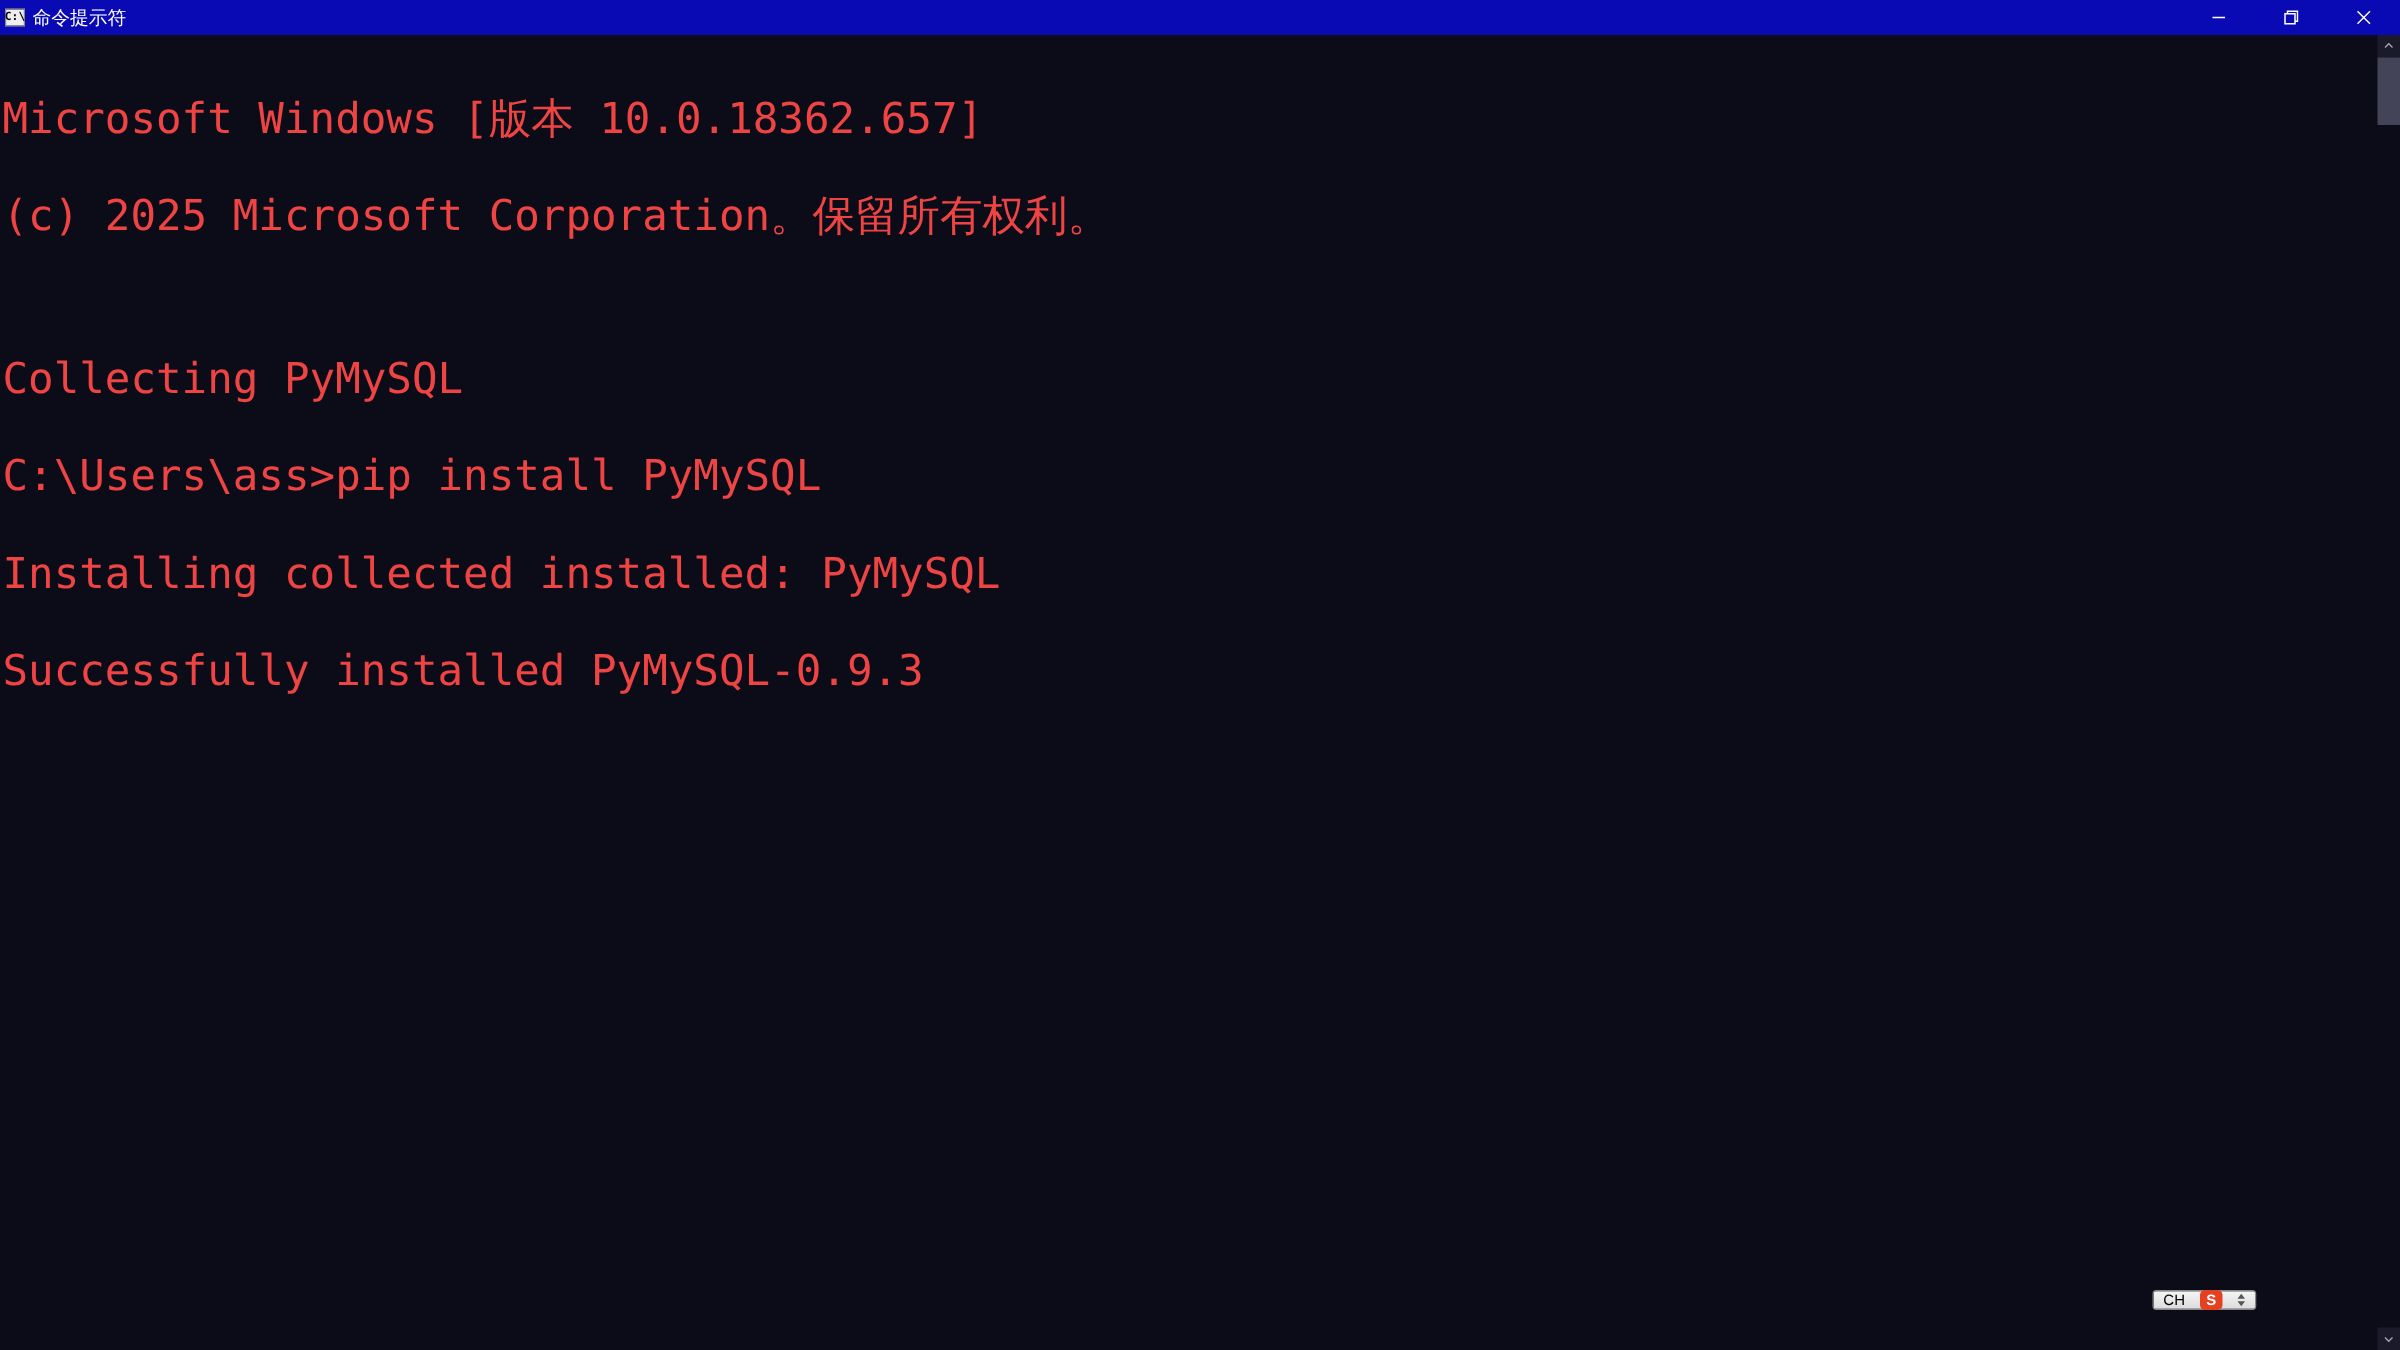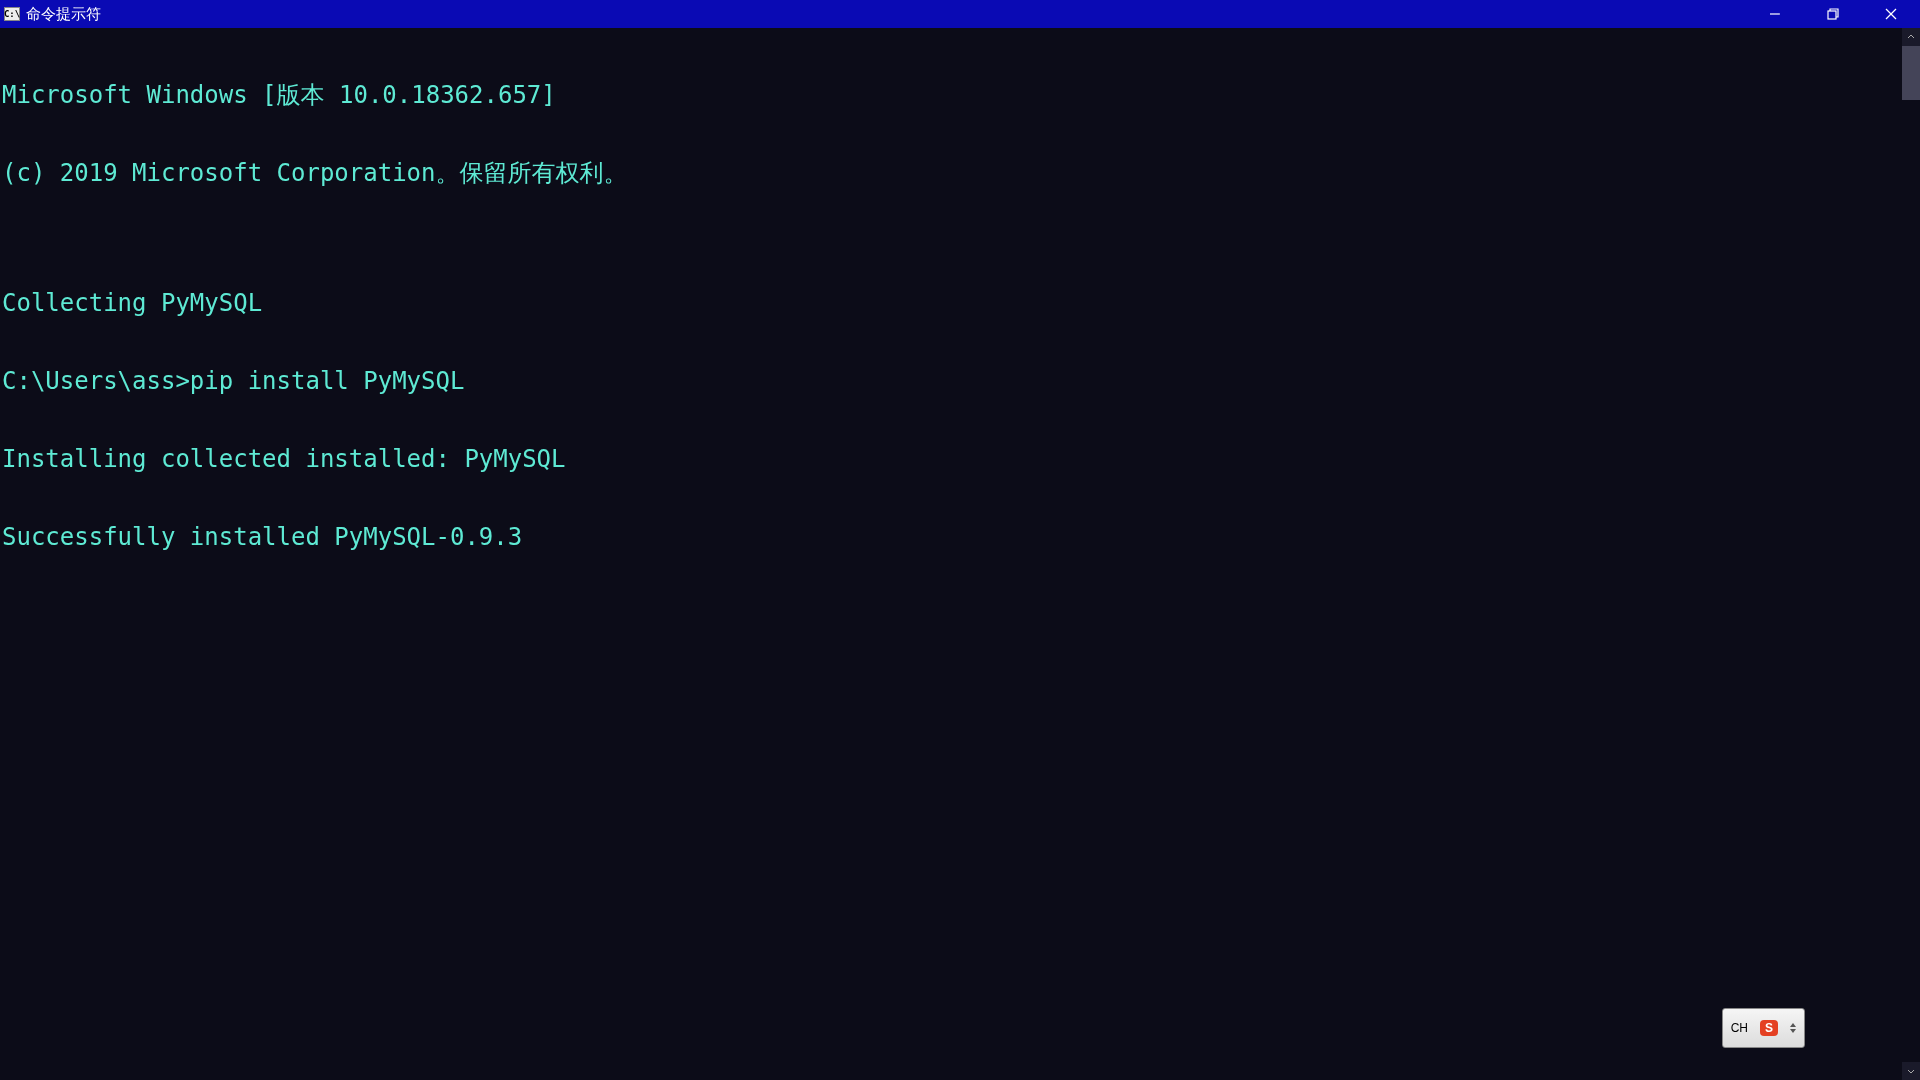--- a/index.html
+++ b/index.html
@@ -71,23 +71,23 @@
       stroke-width: 1.2;
       fill: none;
     }
     .terminal-body {
       flex: 1;
       background: #0c0c18;
       padding: 2px 2px;
       position: relative;
     }
     .terminal-content {
-      font-size: 24px;
+      font-size: 34px;
       line-height: 26px;
-      color: #5eead4;
+      color: #ef4444;
       white-space: pre;
       letter-spacing: 0px;
       font-family: "NSimSun", "SimSun", monospace;
     }
     .terminal-line {
       display: block;
     }
     .scrollbar {
       position: absolute;
       right: 0;
@@ -115,21 +115,21 @@
       right: 0;
       top: 18px;
       width: 18px;
       height: 54px;
       background: #444458;
     }
     .ime-bar {
       position: absolute;
       bottom: 32px;
       right: 115px;
-      height: 40px;
+      height: 16px;
       background: linear-gradient(#f5f5f5, #dcdcdc);
       border: 1px solid #888;
       border-radius: 3px;
       display: flex;
       align-items: center;
       padding: 0 4px;
       gap: 4px;
       font-size: 12px;
       font-family: "Microsoft YaHei", sans-serif;
     }
@@ -192,21 +192,21 @@
             <line x1="1" y1="1" x2="11" y2="11"></line>
             <line x1="11" y1="1" x2="1" y2="11"></line>
           </svg>
       </div>
     </div>
   </div>
 
   <div class="terminal-body">
     <div class="terminal-content">
       <span class="terminal-line">Microsoft Windows [版本 10.0.18362.657]</span>
-      <span class="terminal-line">(c) 2019 Microsoft Corporation。保留所有权利。</span>
+      <span class="terminal-line">(c) 2025 Microsoft Corporation。保留所有权利。</span>
       <span class="terminal-line"></span>
       <span class="terminal-line">Collecting PyMySQL</span>
       <span class="terminal-line">C:\Users\ass&gt;pip install PyMySQL</span>
       <span class="terminal-line">Installing collected installed: PyMySQL</span>
       <span class="terminal-line">Successfully installed PyMySQL-0.9.3</span>
       <span class="terminal-line"></span>
     </div>
 
     <div class="scrollbar">
       <div class="scroll-arrow up">

